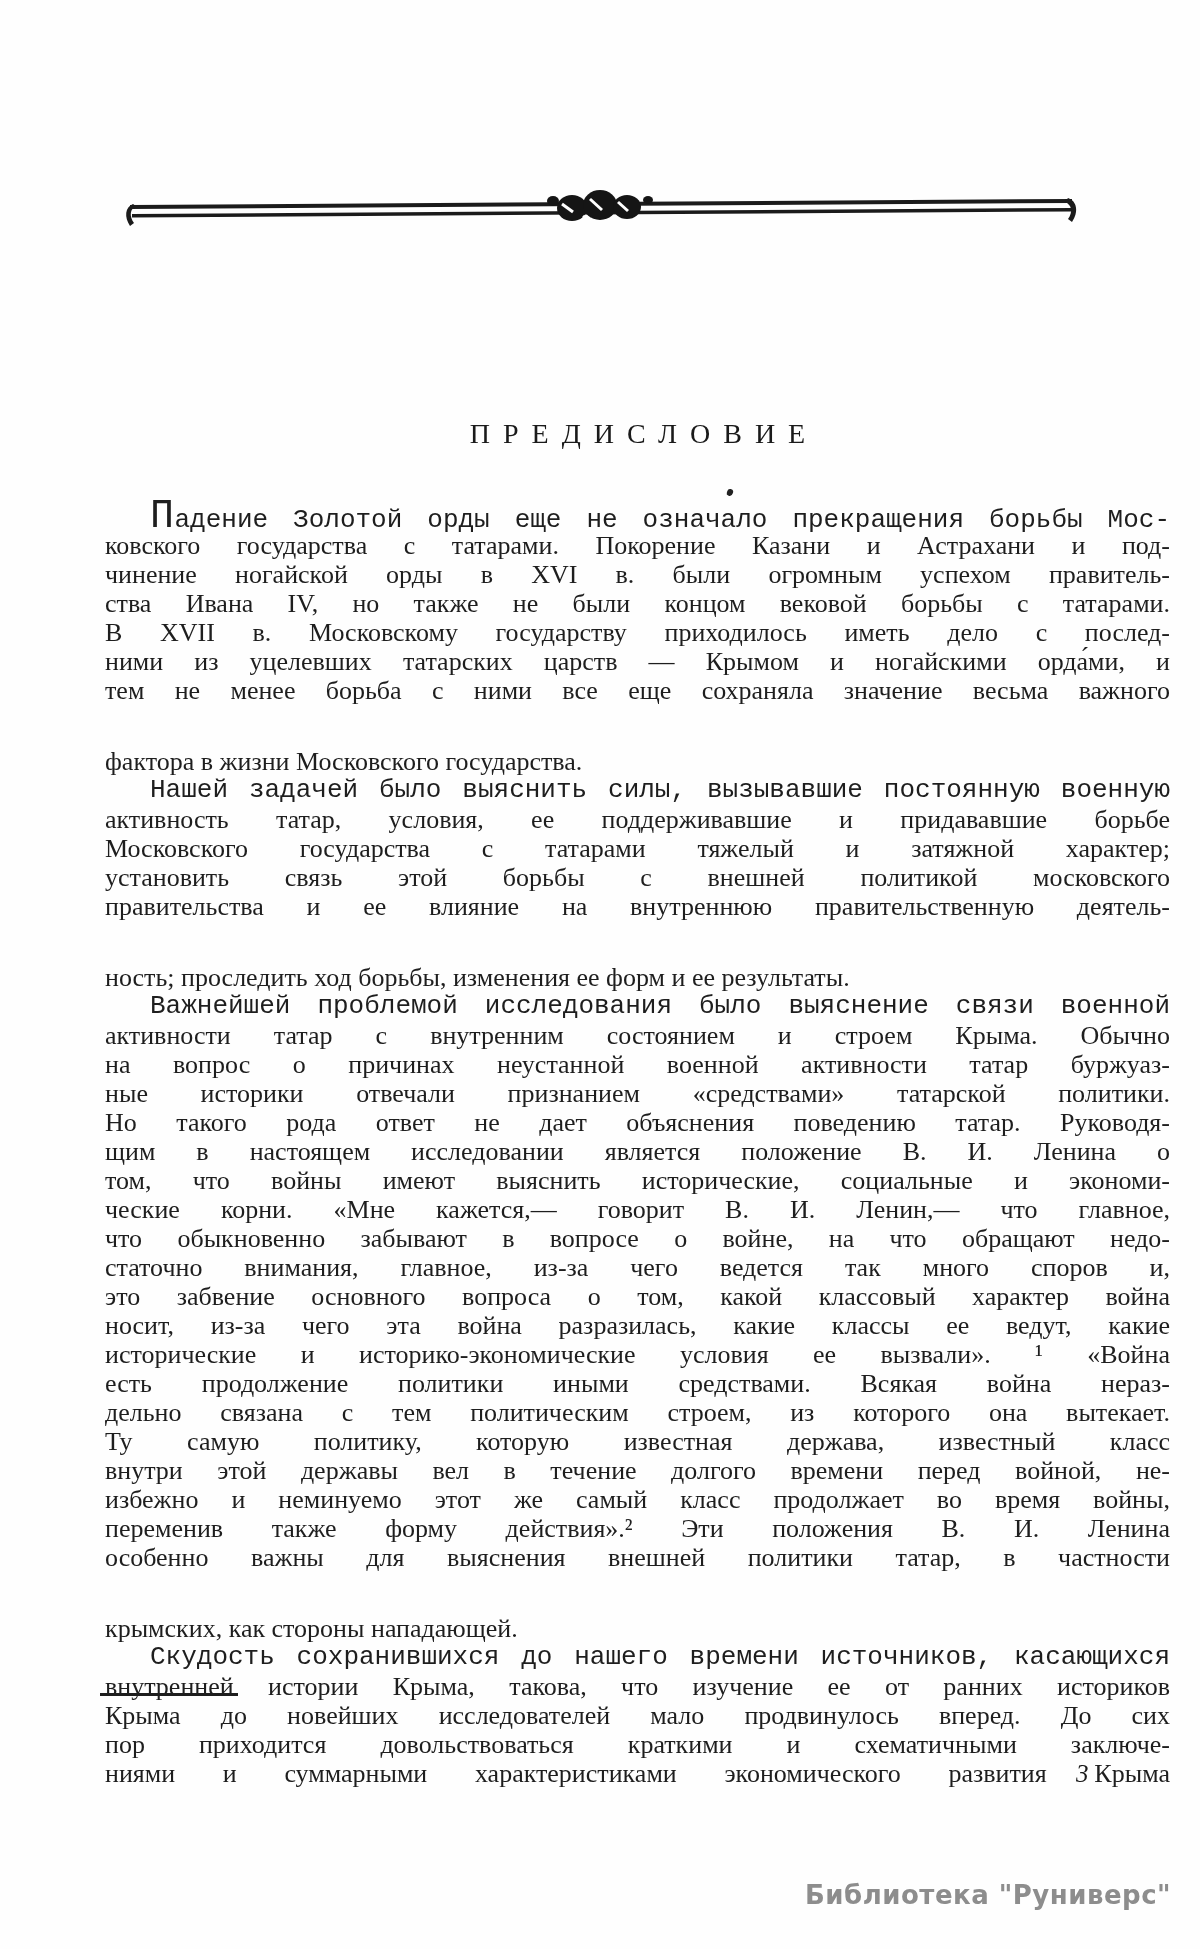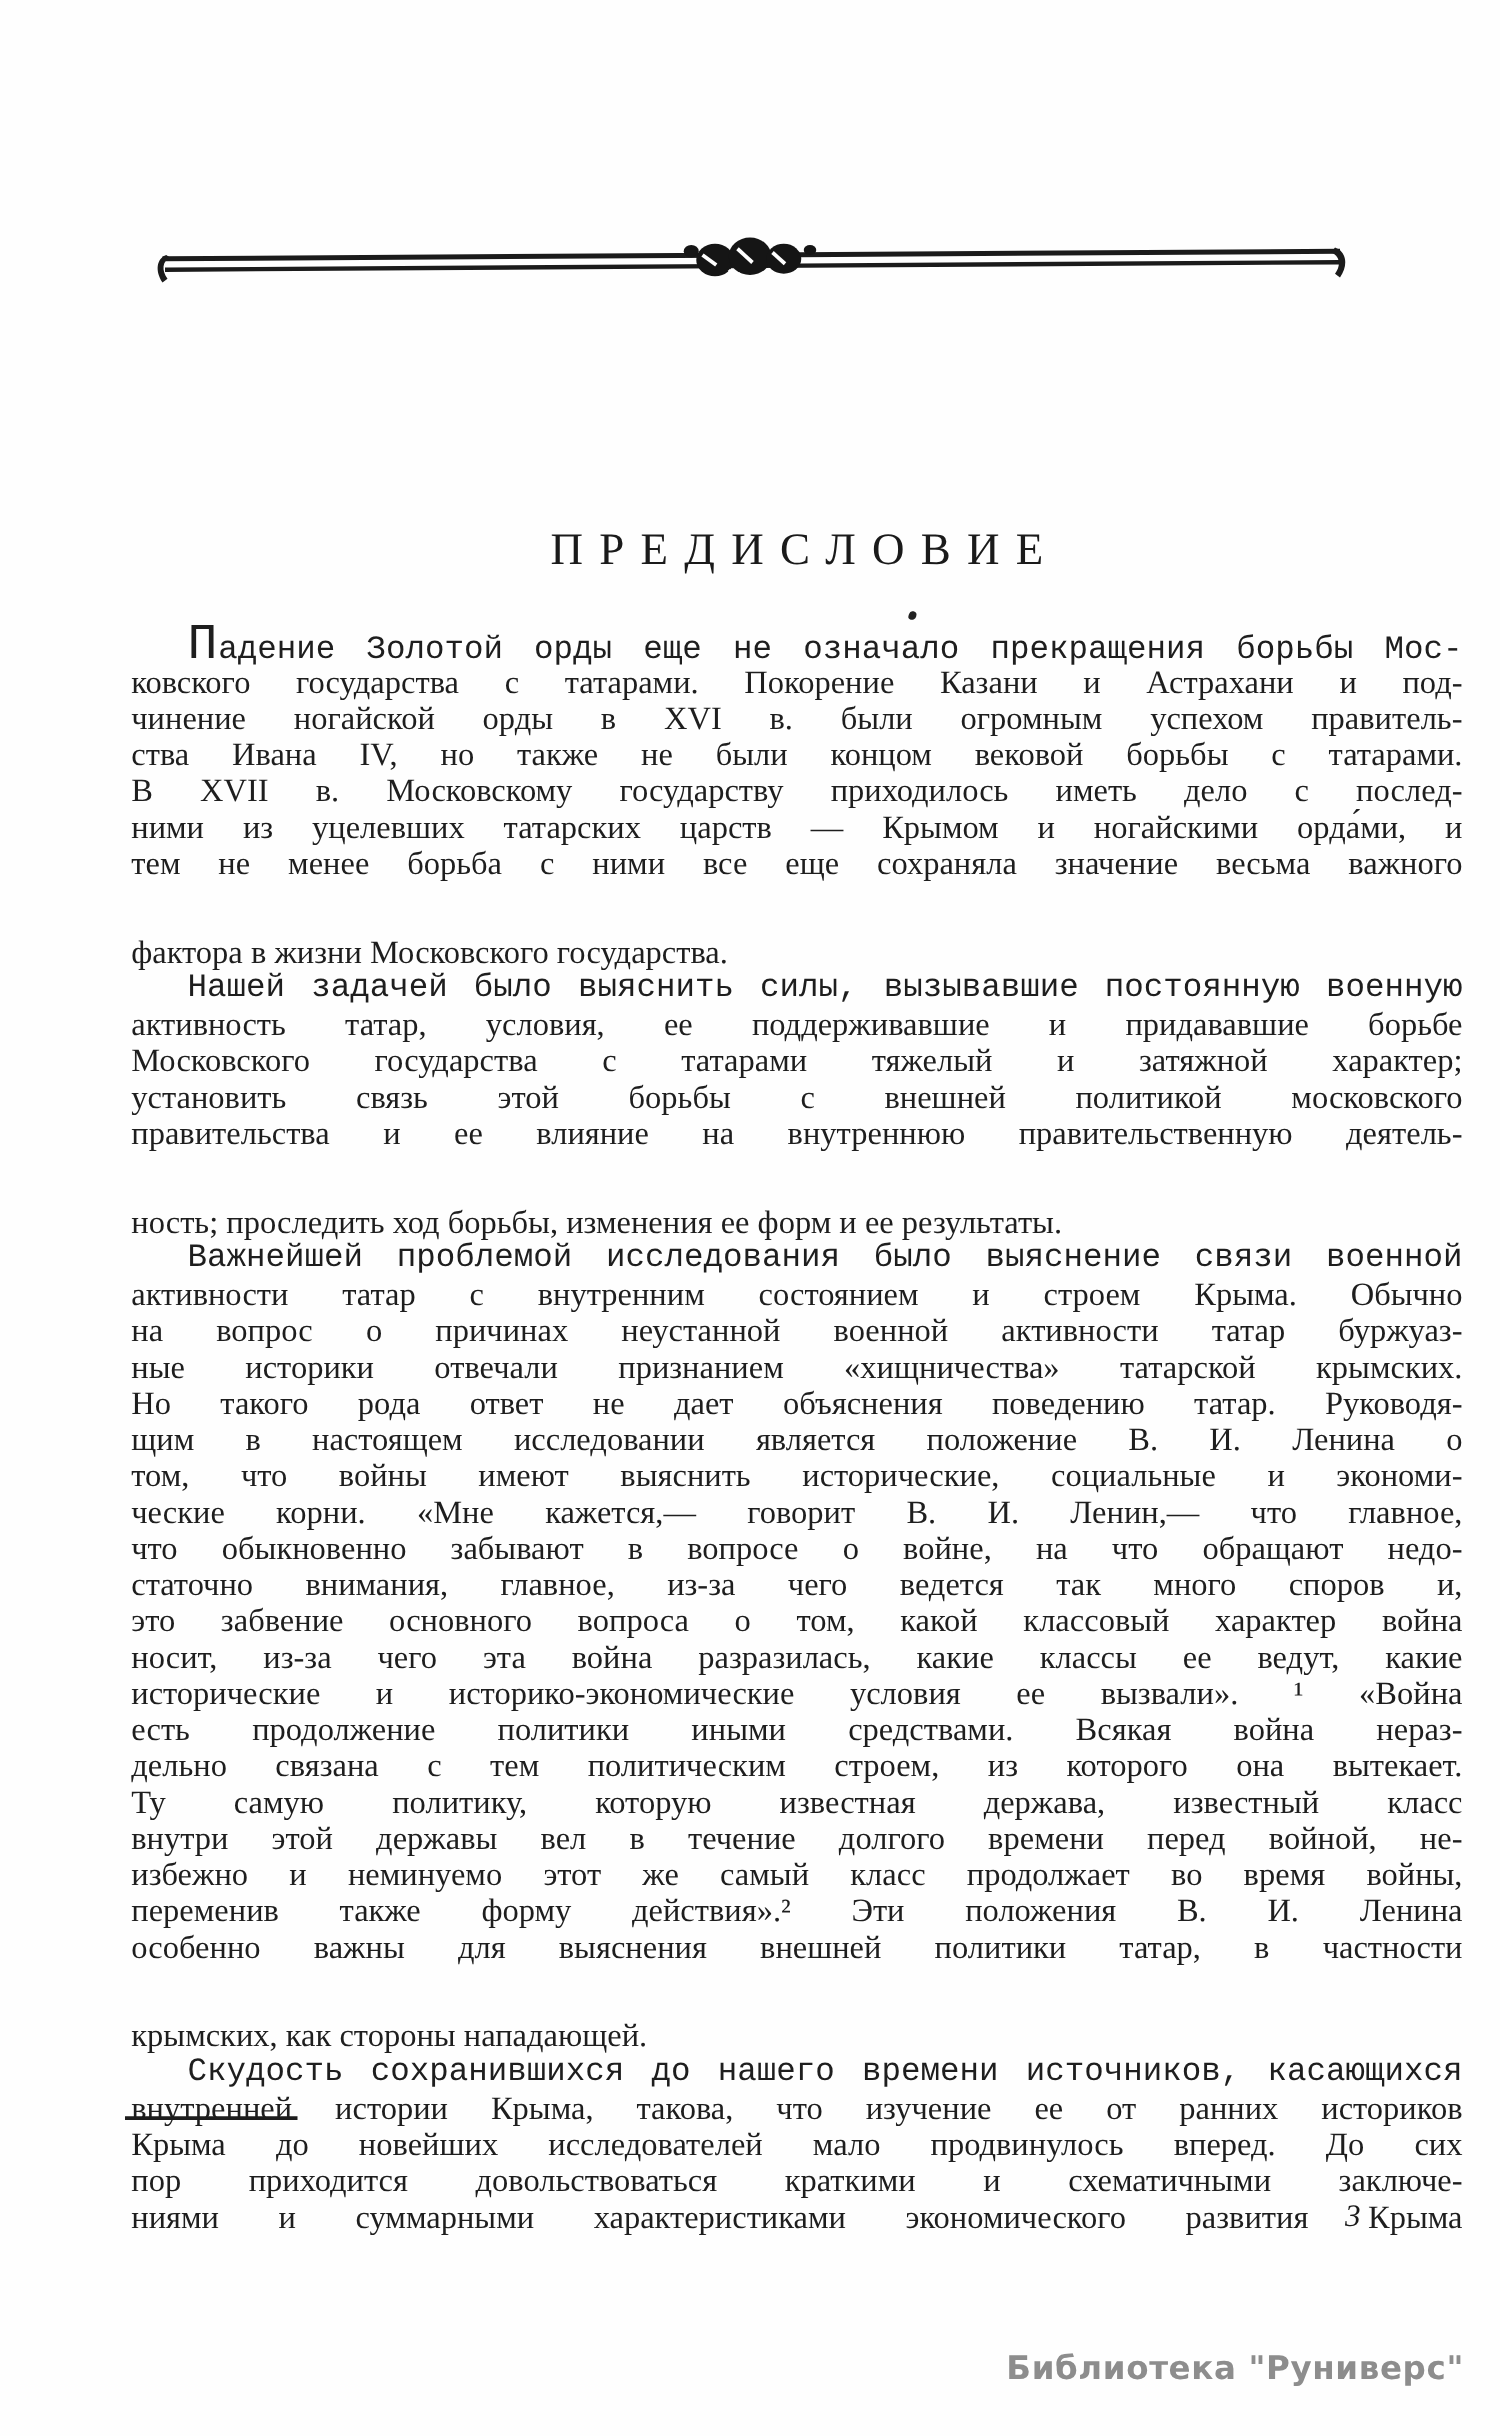--- a/index.html
+++ b/index.html
@@ -15,21 +15,21 @@
 
   
   .headpiece { position:absolute; left:0; top:168px; width:1200px; height:72px; }
 
   
   .title-wrap {
     position:absolute; left:105px; top:418px; width:1065px;
     text-align:center;
   }
   .title {
-    font-size:36px; letter-spacing:13px; font-weight:normal;
+    font-size:28px; letter-spacing:13px; font-weight:normal;
     color:#1a1a1a; white-space:nowrap; padding-left:13px;
   }
   .title-dot {
     position:absolute; left:727px; top:489px;
     width:6px; height:7px; border-radius:50% 50% 60% 40%;
     background:#222; transform:rotate(18deg);
   }
 
   
   .text-block {
@@ -112,21 +112,21 @@
       <div class="line no-justify">фактора в жизни Московского  государства.</div>
       <div class="line indent">Нашей задачей было выяснить силы, вызывавшие постоянную военную</div>
       <div class="line">активность татар, условия, ее поддерживавшие  и придававшие борьбе</div>
       <div class="line">Московского государства с татарами тяжелый и затяжной характер;</div>
       <div class="line">установить связь этой борьбы с внешней политикой московского</div>
       <div class="line">правительства и ее влияние на внутреннюю правительственную деятель-</div>
       <div class="line no-justify">ность; проследить ход борьбы, изменения ее форм и ее результаты.</div>
       <div class="line indent">Важнейшей проблемой исследования было выяснение связи военной</div>
       <div class="line">активности татар с внутренним состоянием и строем Крыма. Обычно</div>
       <div class="line">на вопрос о причинах неустанной военной активности татар буржуаз-</div>
-      <div class="line">ные историки отвечали признанием «хищничества» татарской крымских.</div>
+      <div class="line">ные историки отвечали признанием «средствами» татарской политики.</div>
       <div class="line">Но такого рода ответ не дает объяснения поведению татар. Руководя-</div>
       <div class="line">щим в настоящем исследовании является положение В. И. Ленина о</div>
       <div class="line">том, что войны имеют выяснить исторические, социальные и экономи-</div>
       <div class="line">ческие корни. «Мне кажется,— говорит В. И. Ленин,— что главное,</div>
       <div class="line">что обыкновенно забывают в вопросе о войне, на что обращают недо-</div>
       <div class="line">статочно внимания, главное, из-за чего ведется так много споров и,</div>
       <div class="line">это забвение основного вопроса о том, какой классовый характер война</div>
       <div class="line">носит, из-за чего эта война разразилась, какие классы ее ведут, какие</div>
       <div class="line">исторические и историко-экономические условия ее вызвали». ¹ «Война</div>
       <div class="line">есть продолжение политики иными средствами. Всякая война нераз-</div>

